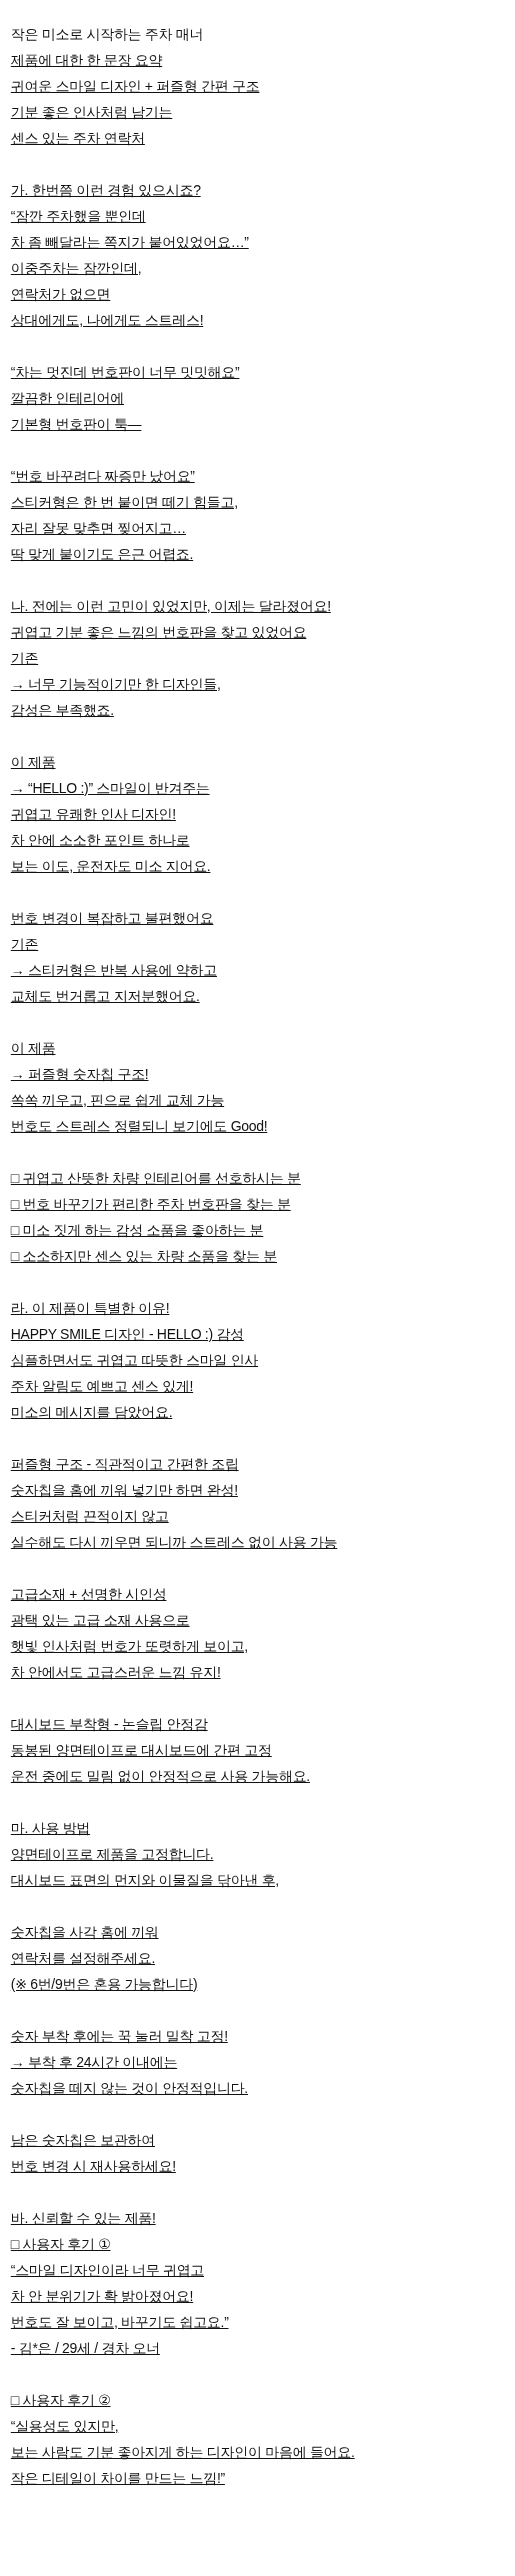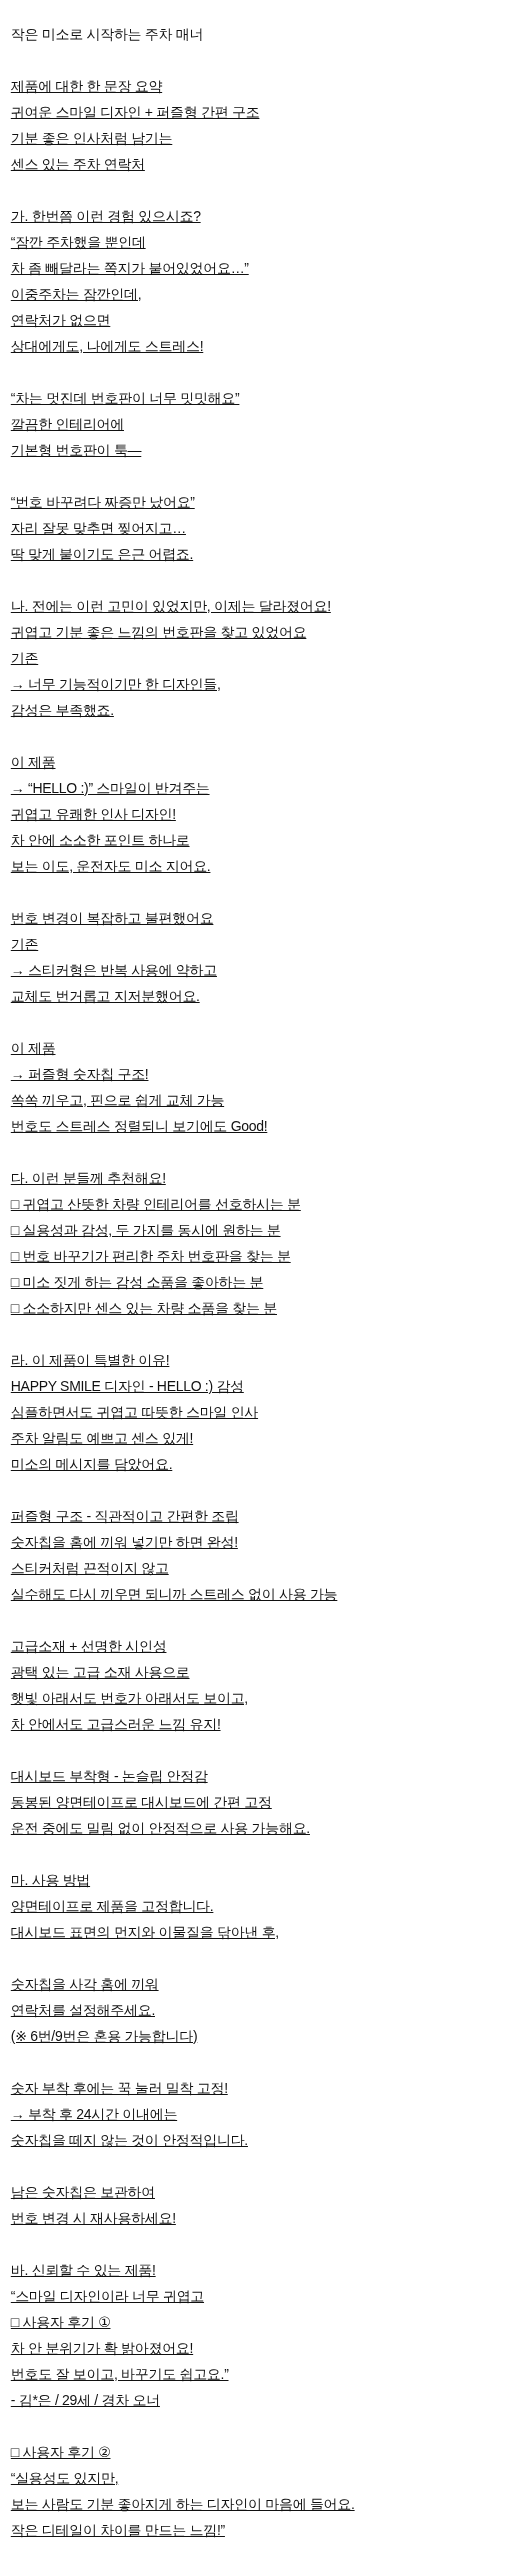--- a/index.html
+++ b/index.html
@@ -19,21 +19,20 @@
     font-size: 14px;
     line-height: 26px;
     letter-spacing: -0.3px;
     font-weight: 400;
   }
   .line {
     white-space: pre-wrap;
     min-height: 26px;
   }
   .title {
-    margin-bottom: 26px; 
   }
   .paragraph {
     margin-bottom: 26px; 
     text-decoration: underline;
   }
   .paragraph:last-child {
     margin-bottom: 0;
   }
 </style>
 </head>
@@ -56,20 +55,21 @@
         <div class="line">연락처가 없으면</div>
         <div class="line">상대에게도, 나에게도 스트레스!</div>
       </div>
       <div class="paragraph">
         <div class="line">“차는 멋진데 번호판이 너무 밋밋해요”</div>
         <div class="line">깔끔한 인테리어에</div>
         <div class="line">기본형 번호판이 툭—</div>
       </div>
       <div class="paragraph">
         <div class="line">“번호 바꾸려다 짜증만 났어요”</div>
+        <div class="line">스티커형은 한 번 붙이면 떼기 힘들고,</div>
         <div class="line">자리 잘못 맞추면 찢어지고…</div>
         <div class="line">딱 맞게 붙이기도 은근 어렵죠.</div>
       </div>
       <div class="paragraph">
         <div class="line">나. 전에는 이런 고민이 있었지만, 이제는 달라졌어요!</div>
         <div class="line">귀엽고 기분 좋은 느낌의 번호판을 찾고 있었어요</div>
         <div class="line">기존</div>
         <div class="line">→ 너무 기능적이기만 한 디자인들,</div>
         <div class="line">감성은 부족했죠.</div>
       </div>
@@ -86,44 +86,42 @@
         <div class="line">→ 스티커형은 반복 사용에 약하고</div>
         <div class="line">교체도 번거롭고 지저분했어요.</div>
       </div>
       <div class="paragraph">
         <div class="line">이 제품</div>
         <div class="line">→ 퍼즐형 숫자칩 구조!</div>
         <div class="line">쏙쏙 끼우고, 핀으로 쉽게 교체 가능</div>
         <div class="line">번호도 스트레스 정렬되니 보기에도 Good!</div>
       </div>
       <div class="paragraph">
-        <div class="line">다. 이런 분들께 추천해요!</div>
         <div class="line">□ 귀엽고 산뜻한 차량 인테리어를 선호하시는 분</div>
-        <div class="line">□ 실용성과 감성, 두 가지를 동시에 원하는 분</div>
         <div class="line">□ 번호 바꾸기가 편리한 주차 번호판을 찾는 분</div>
         <div class="line">□ 미소 짓게 하는 감성 소품을 좋아하는 분</div>
         <div class="line">□ 소소하지만 센스 있는 차량 소품을 찾는 분</div>
       </div>
       <div class="paragraph">
         <div class="line">라. 이 제품이 특별한 이유!</div>
         <div class="line">HAPPY SMILE 디자인 - HELLO :) 감성</div>
         <div class="line">심플하면서도 귀엽고 따뜻한 스마일 인사</div>
         <div class="line">주차 알림도 예쁘고 센스 있게!</div>
         <div class="line">미소의 메시지를 담았어요.</div>
       </div>
       <div class="paragraph">
         <div class="line">퍼즐형 구조 - 직관적이고 간편한 조립</div>
         <div class="line">숫자칩을 홈에 끼워 넣기만 하면 완성!</div>
         <div class="line">스티커처럼 끈적이지 않고</div>
         <div class="line">실수해도 다시 끼우면 되니까 스트레스 없이 사용 가능</div>
       </div>
       <div class="paragraph">
         <div class="line">고급소재 + 선명한 시인성</div>
         <div class="line">광택 있는 고급 소재 사용으로</div>
-        <div class="line">햇빛 아래서도 번호가 아래서도 보이고,</div>
+        <div class="line">햇빛 인사처럼 번호가 또렷하게 보이고,</div>
         <div class="line">차 안에서도 고급스러운 느낌 유지!</div>
       </div>
       <div class="paragraph">
         <div class="line">대시보드 부착형 - 논슬립 안정감</div>
         <div class="line">동봉된 양면테이프로 대시보드에 간편 고정</div>
         <div class="line">운전 중에도 밀림 없이 안정적으로 사용 가능해요.</div>
       </div>
       <div class="paragraph">
         <div class="line">마. 사용 방법</div>
         <div class="line">양면테이프로 제품을 고정합니다.</div>
@@ -138,22 +136,22 @@
         <div class="line">숫자 부착 후에는 꾹 눌러 밀착 고정!</div>
         <div class="line">→ 부착 후 24시간 이내에는</div>
         <div class="line">숫자칩을 떼지 않는 것이 안정적입니다.</div>
       </div>
       <div class="paragraph">
         <div class="line">남은 숫자칩은 보관하여</div>
         <div class="line">번호 변경 시 재사용하세요!</div>
       </div>
       <div class="paragraph">
         <div class="line">바. 신뢰할 수 있는 제품!</div>
+        <div class="line">□ 사용자 후기 ①</div>
         <div class="line">“스마일 디자인이라 너무 귀엽고</div>
-        <div class="line">□ 사용자 후기 ①</div>
         <div class="line">차 안 분위기가 확 밝아졌어요!</div>
         <div class="line">번호도 잘 보이고, 바꾸기도 쉽고요.”</div>
         <div class="line">- 김*은 / 29세 / 경차 오너</div>
       </div>
       <div class="paragraph">
         <div class="line">□ 사용자 후기 ②</div>
         <div class="line">“실용성도 있지만,</div>
         <div class="line">보는 사람도 기분 좋아지게 하는 디자인이 마음에 들어요.</div>
         <div class="line">작은 디테일이 차이를 만드는 느낌!”</div>
       </div>

